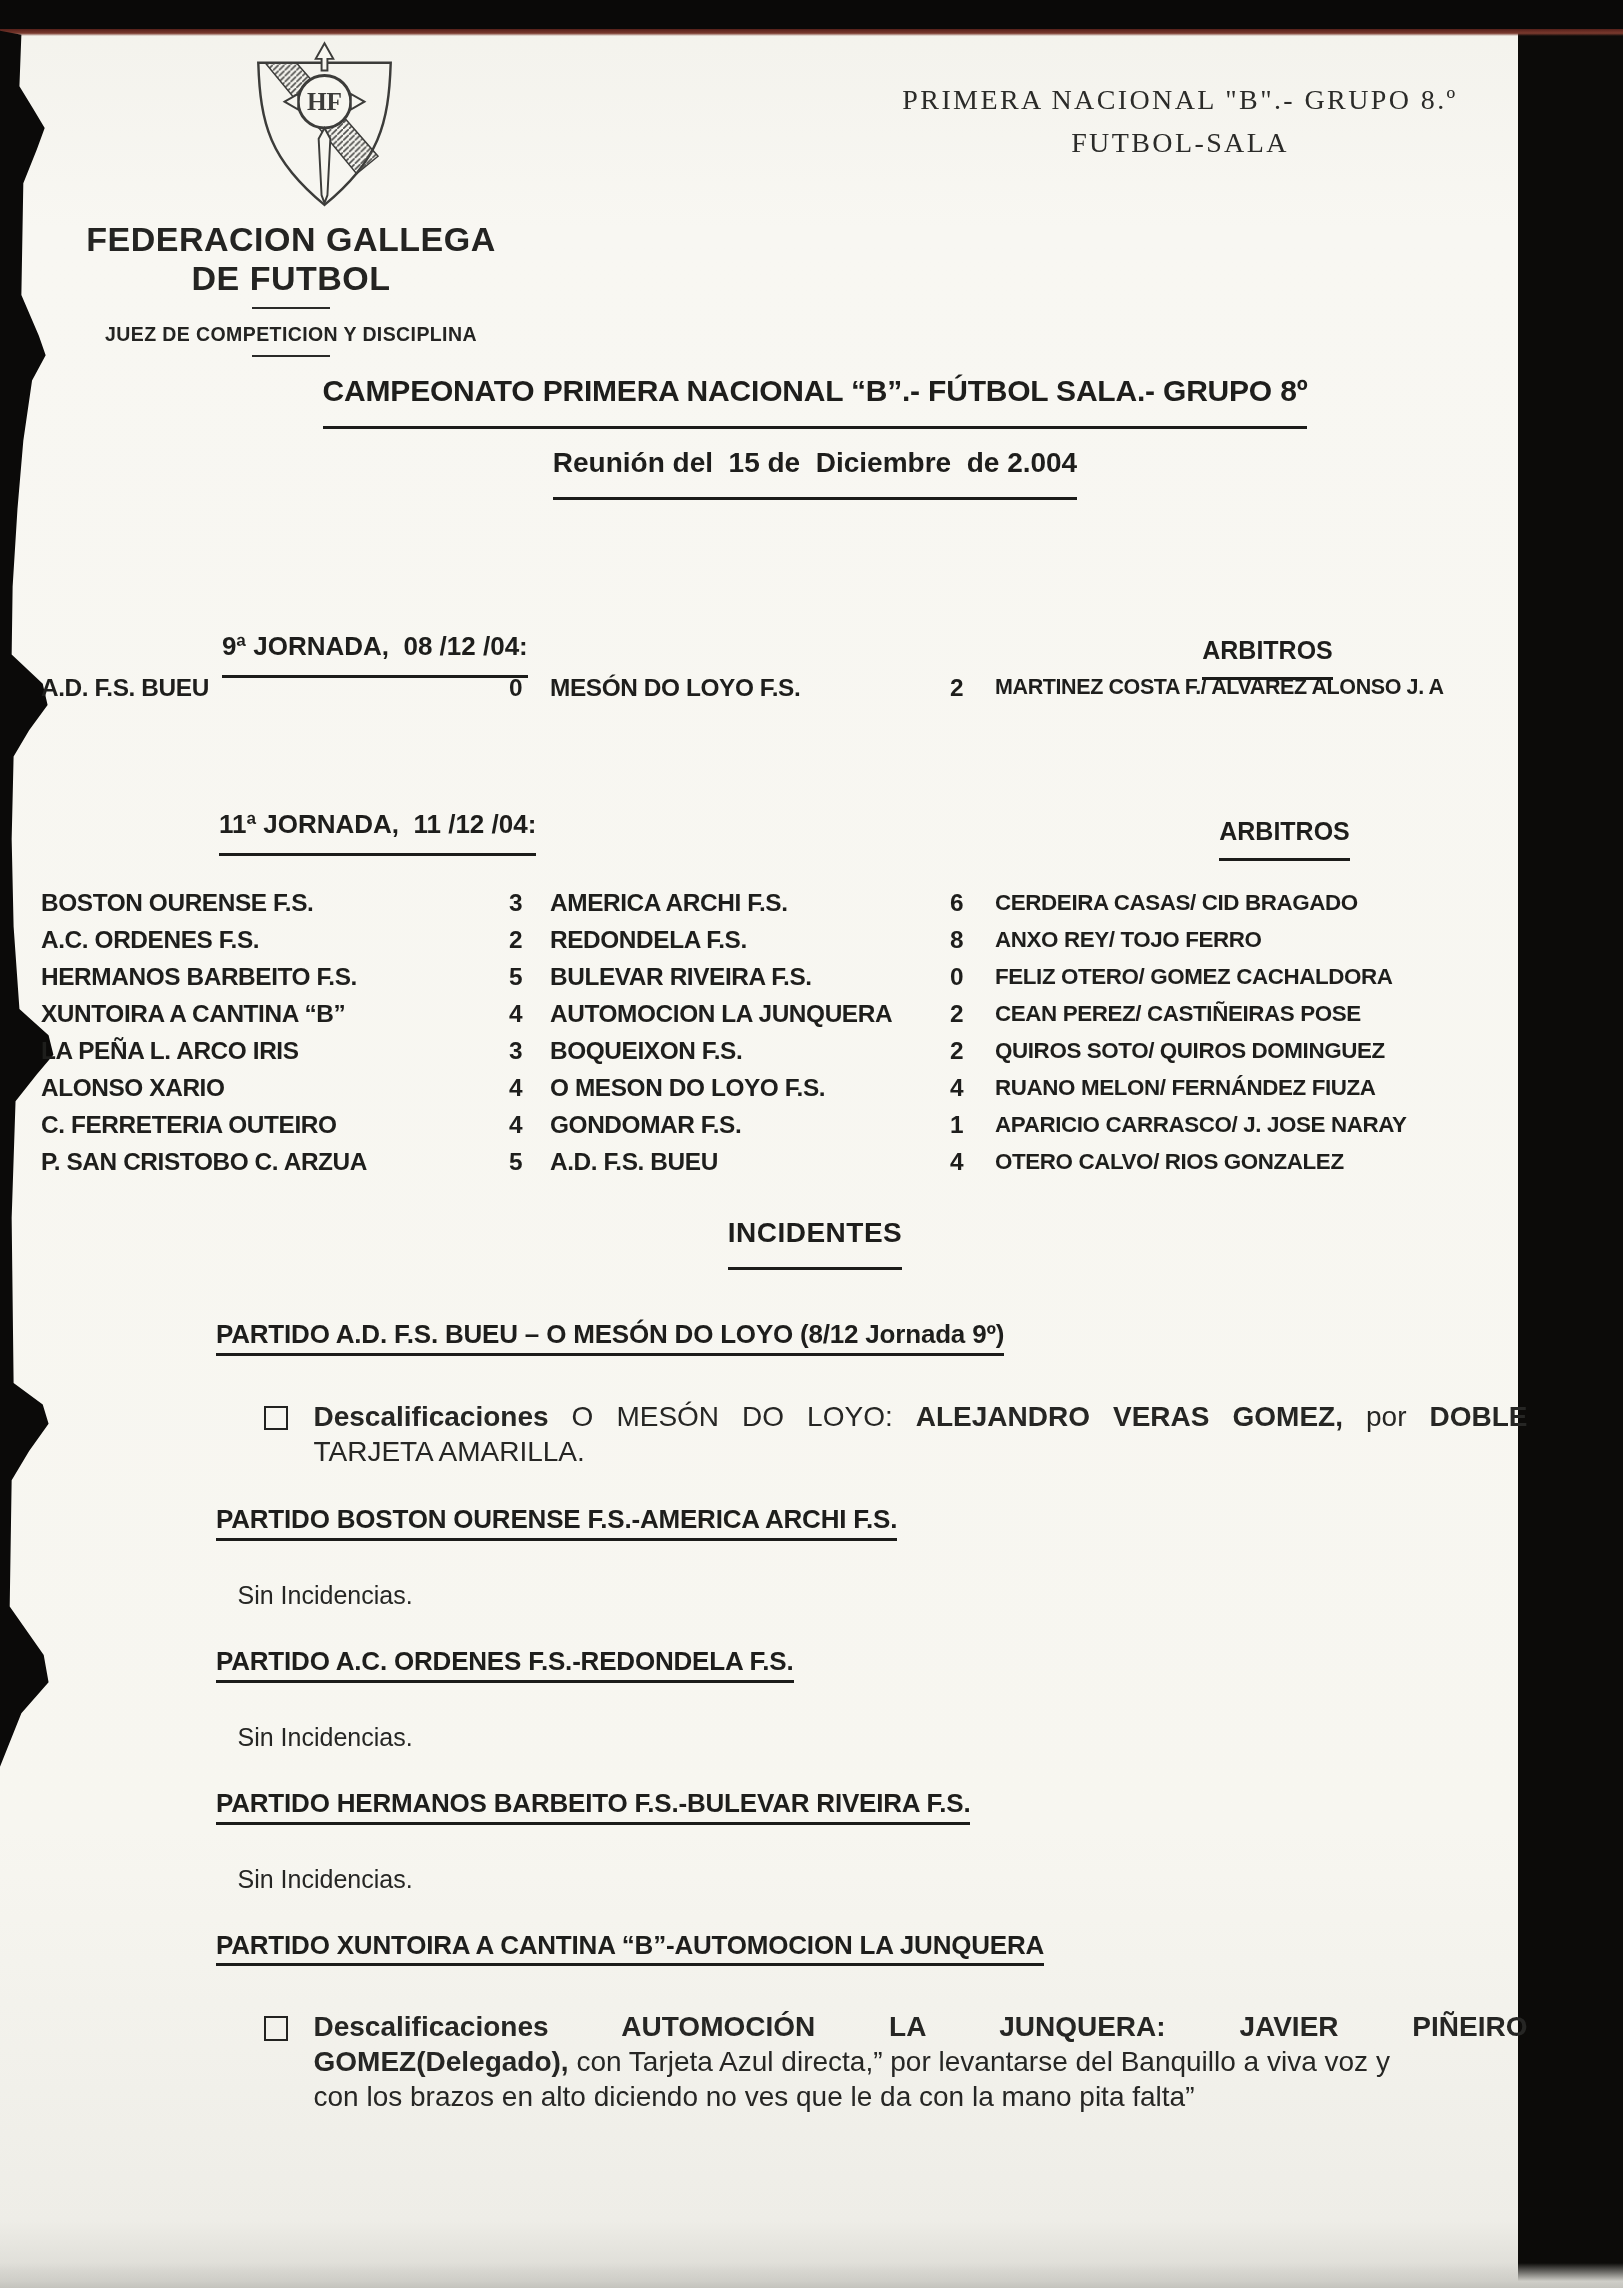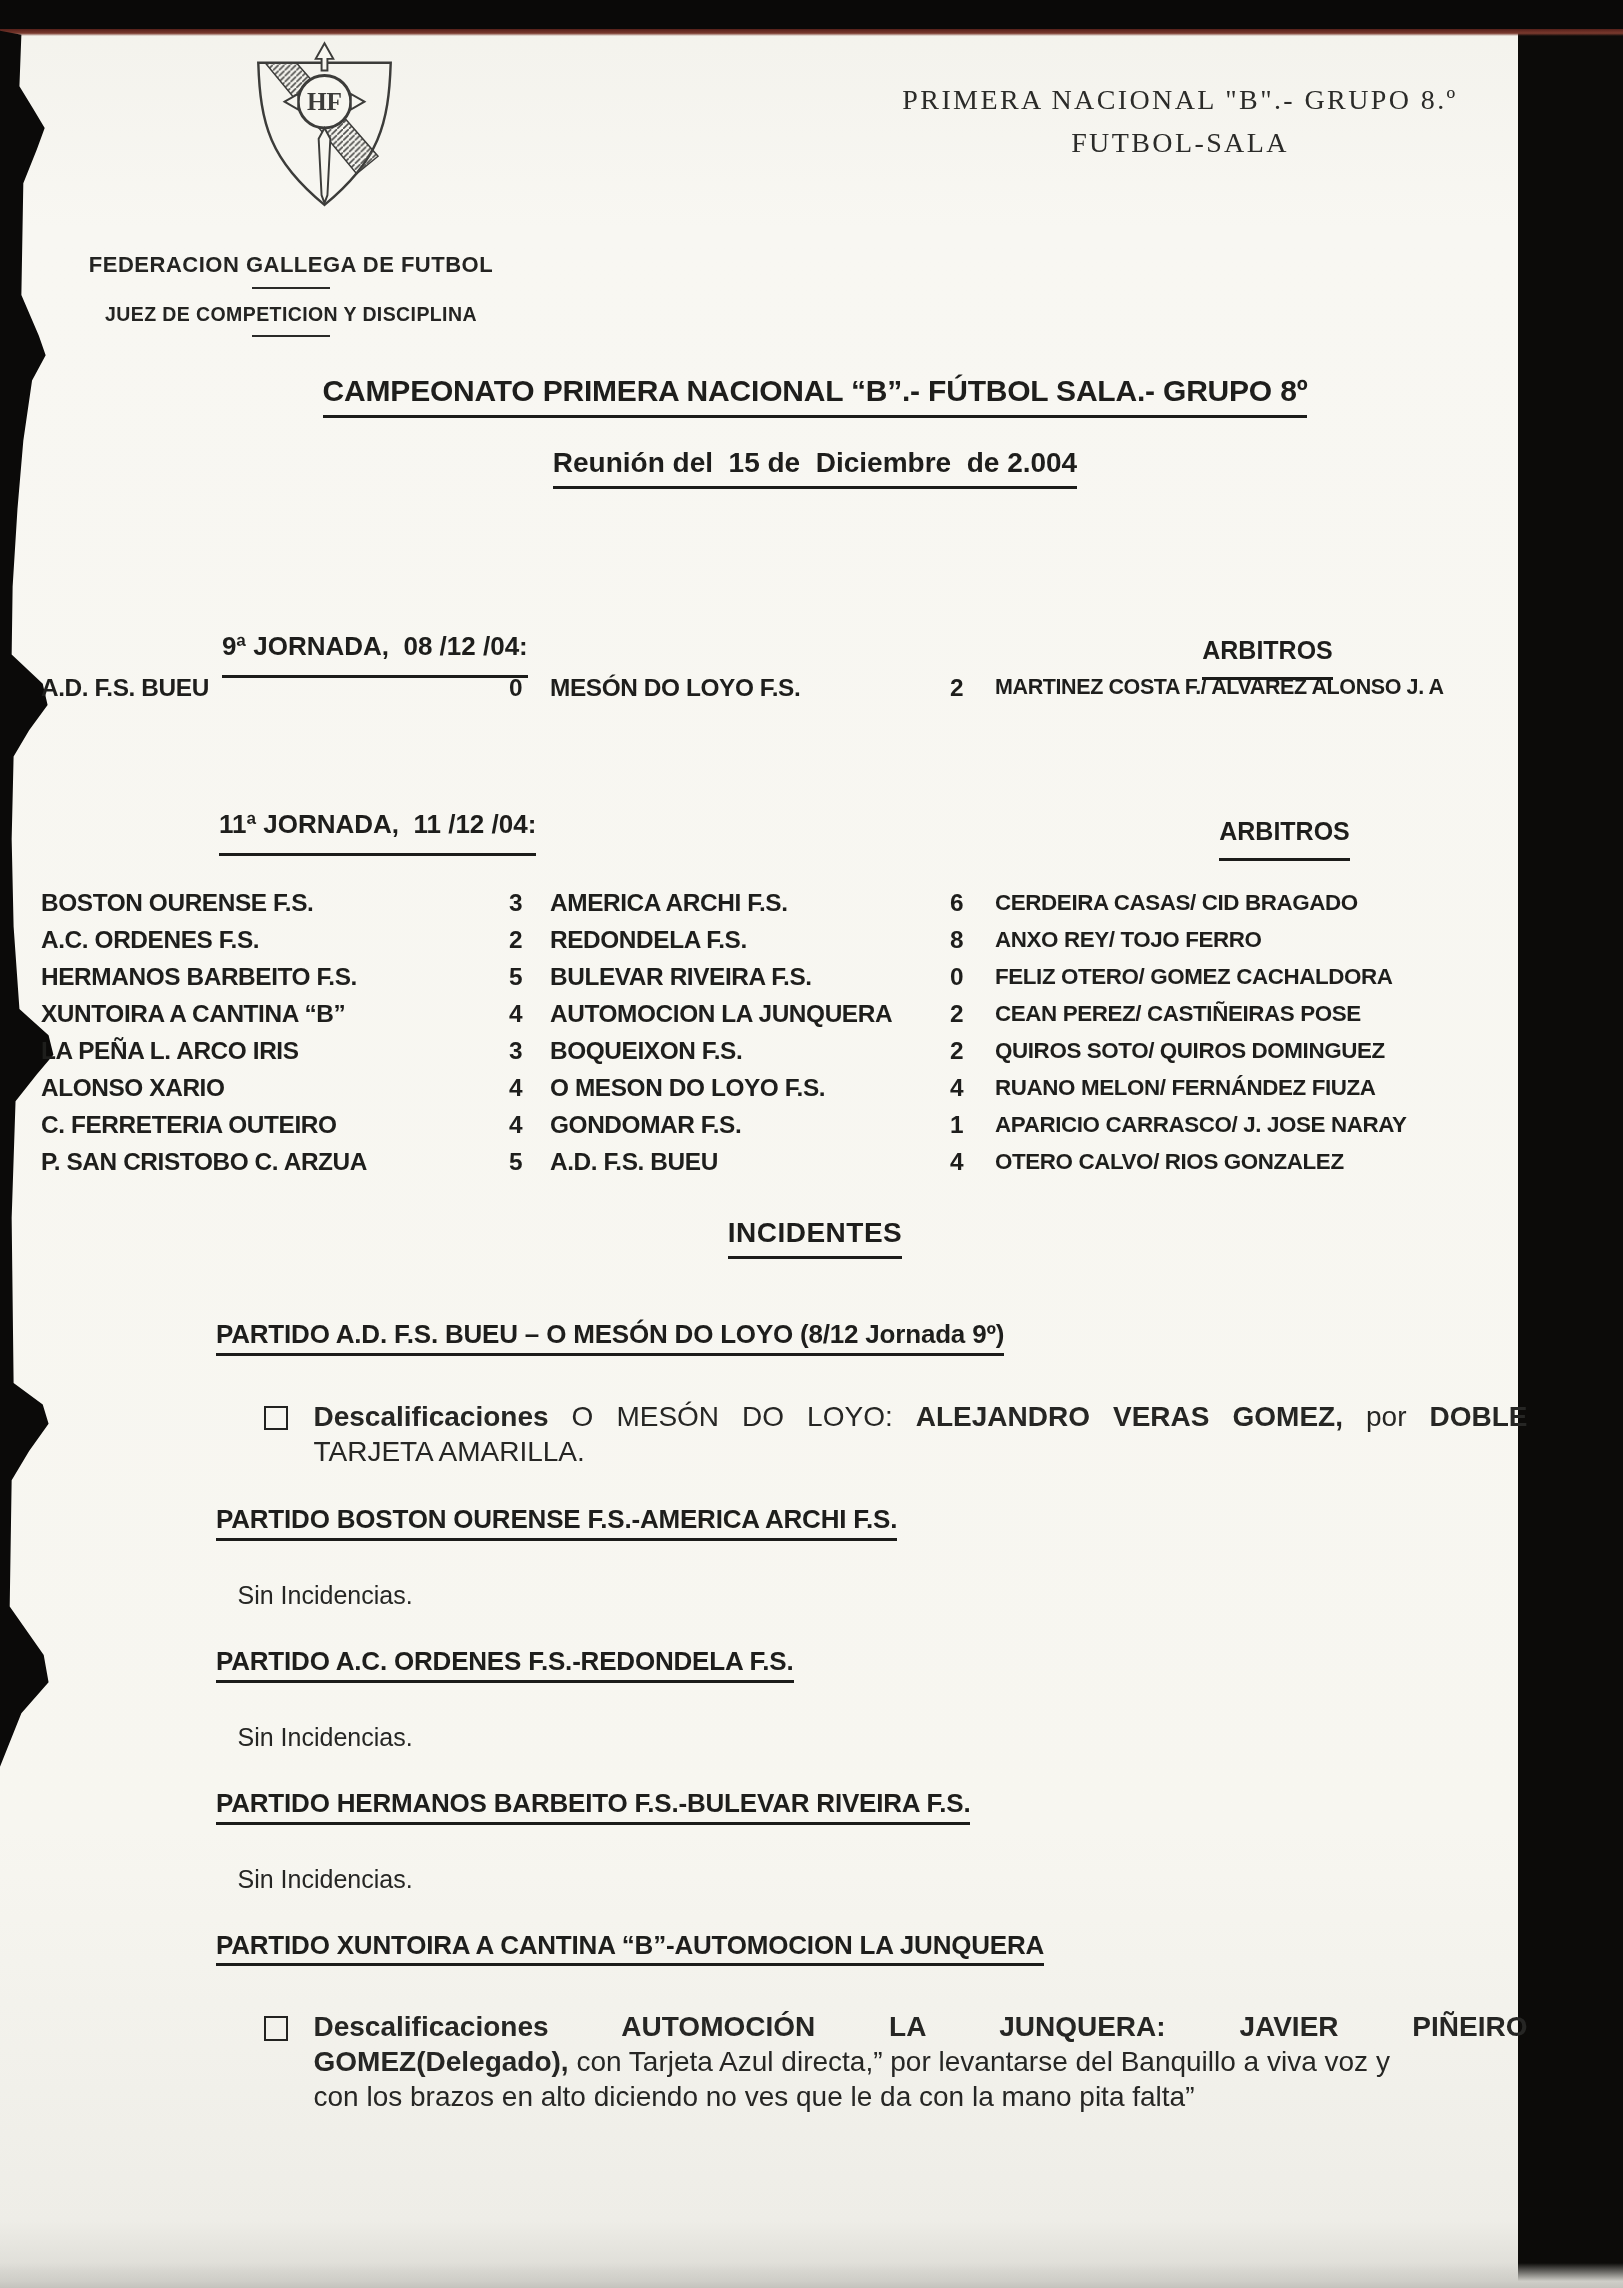--- a/index.html
+++ b/index.html
@@ -16,30 +16,30 @@
   }
   
   .topband{position:absolute;left:0;top:0;width:1624px;height:29px;background:#0a0908;}
   .maroonline{position:absolute;left:0;top:29px;width:1624px;height:6.8px;background:linear-gradient(180deg,#55201a,#7a3a2e 60%,rgba(122,58,46,0));}
   .leftrag{position:absolute;left:0;top:0;}
   .bottomstrip{position:absolute;left:0;top:2263px;width:1624px;height:26px;background:linear-gradient(180deg,rgba(230,229,223,0),#cfcec8 70%,#c2c1bb);}
 
   
   .crest{position:absolute;left:232px;top:41px;width:185px;height:174px;}
   .hleft{position:absolute;left:62px;top:220px;width:458px;text-align:center;}
-  .fed{font-size:22px;font-weight:700;letter-spacing:0.5px;color:#242422;margin-top:32px;}
+  .fed{font-size:34px;font-weight:700;letter-spacing:0.5px;color:#242422;}
   .hrule{width:78px;border-top:2.9px solid #2a2a28;margin:8.8px auto 0 auto;height:0;}
   .juez{font-size:19.5px;font-weight:700;letter-spacing:0.4px;margin-top:14.6px;color:#242422;}
   .hright{position:absolute;left:858px;top:84px;width:644px;text-align:center;color:#2b2b29;}
   .serifline{font-family:"Liberation Serif", serif;font-size:28px;letter-spacing:2.4px;}
   .serifline+.serifline{margin-top:10.7px;}
 
   
   .titlewrap{position:absolute;left:137px;top:374px;width:1356px;text-align:center;}
-  .u{display:inline-block;border-bottom:3.9px solid #1c1c1a;padding-bottom:7px;}
+  .u{display:inline-block;border-bottom:3.9px solid #1c1c1a;padding-bottom:18px;}
   .title{font-size:30px;font-weight:700;letter-spacing:-0.2px;}
   .subwrap{position:absolute;left:137px;top:447px;width:1356px;text-align:center;}
   .subtitle{font-size:28px;font-weight:700;white-space:pre;}
 
   
   .jhead{position:absolute;font-size:26px;font-weight:700;white-space:pre;}
   .jhead span{display:inline-block;border-bottom:3.9px solid #1c1c1a;padding-bottom:13px;}
   .arb{position:absolute;width:185px;text-align:center;font-size:25px;font-weight:700;}
   .arb span{display:inline-block;border-bottom:3.9px solid #1c1c1a;padding-bottom:12px;}
   .mtable{position:absolute;left:41px;width:1560px;}

